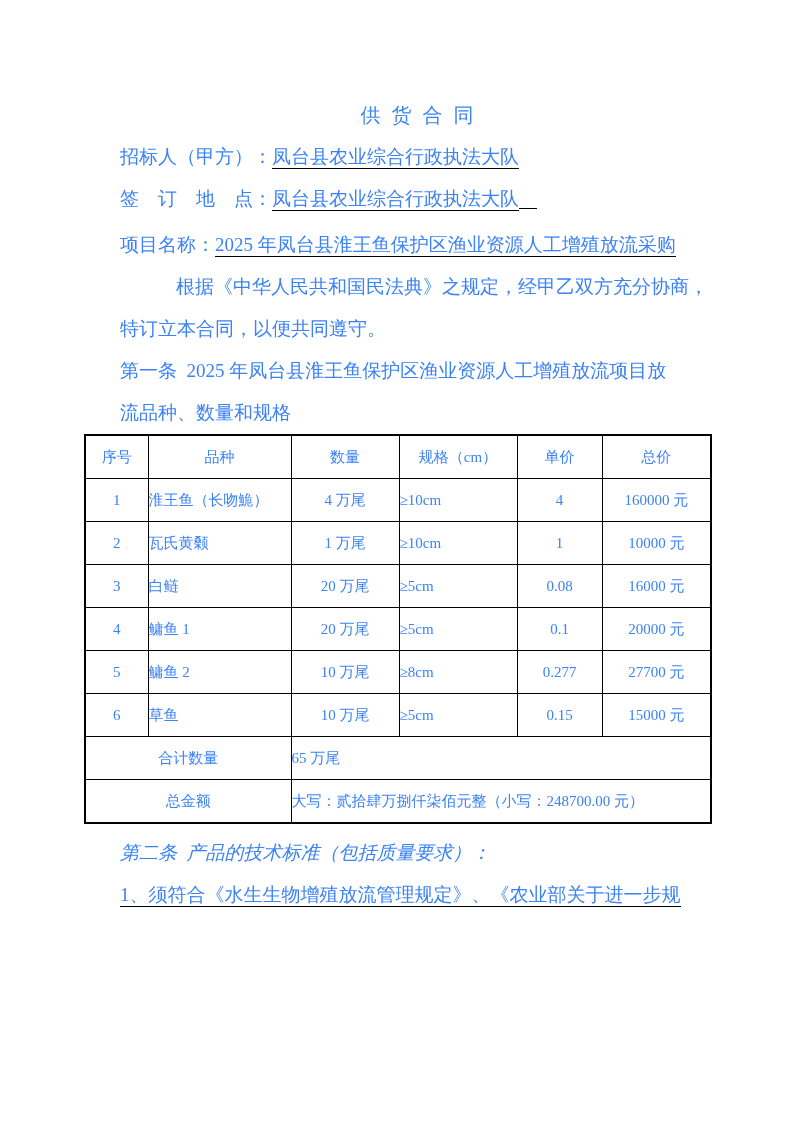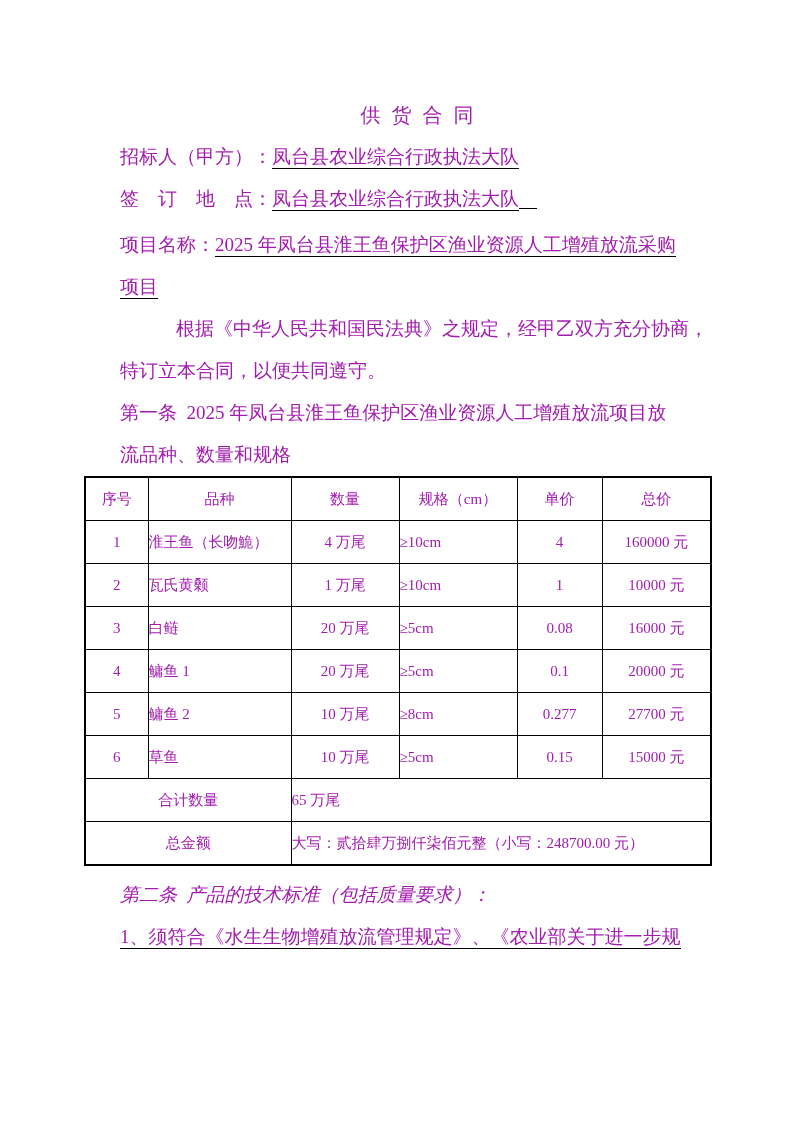--- a/index.html
+++ b/index.html
@@ -2,21 +2,21 @@
 <html><head>
 <meta charset="utf-8">
 <style>
   html, body { margin: 0; padding: 0; background: #ffffff; }
   .page {
     position: relative;
     width: 793px;
     height: 1086px;
     box-sizing: border-box;
     background: #ffffff;
-    color: #a21caf;
+    color: #3b82f6;
     font-family: "Liberation Serif", "DejaVu Serif", serif;
     font-size: 19px;
     padding: 94px 40px 0 84px;
     overflow: hidden;
   }
   .line { line-height: 42px; white-space: pre-wrap; }
   .title {
     text-align: center;
     font-size: 20px;
     letter-spacing: 3px;
@@ -66,21 +66,20 @@
 <div class="page">
 
   <div class="line title">供 货 合 同</div>
 
   <div class="line text"><span>招标人（甲方）：</span><span class="ul">凤台县农业综合行政执法大队</span></div>
 
 
   <div class="line text"><span>签　订　地　点：</span><span class="ul">凤台县农业综合行政执法大队</span><span class="ul-ext"></span></div>
 
   <div class="line text proj-line"><span>项目名称：</span><span class="ul">2025 年凤台县淮王鱼保护区渔业资源人工增殖放流采购</span></div>
-  <div class="line text"><span class="ul">项目</span></div>
 
   <div class="line text first-indent">根据《中华人民共和国民法典》之规定，经甲乙双方充分协商，</div>
   <div class="line text">特订立本合同，以便共同遵守。</div>
 
   <div class="line text">第一条  2025 年凤台县淮王鱼保护区渔业资源人工增殖放流项目放</div>
   <div class="line text">流品种、数量和规格</div>
 
   <table class="contract">
     <colgroup>
       <col style="width:63px">

